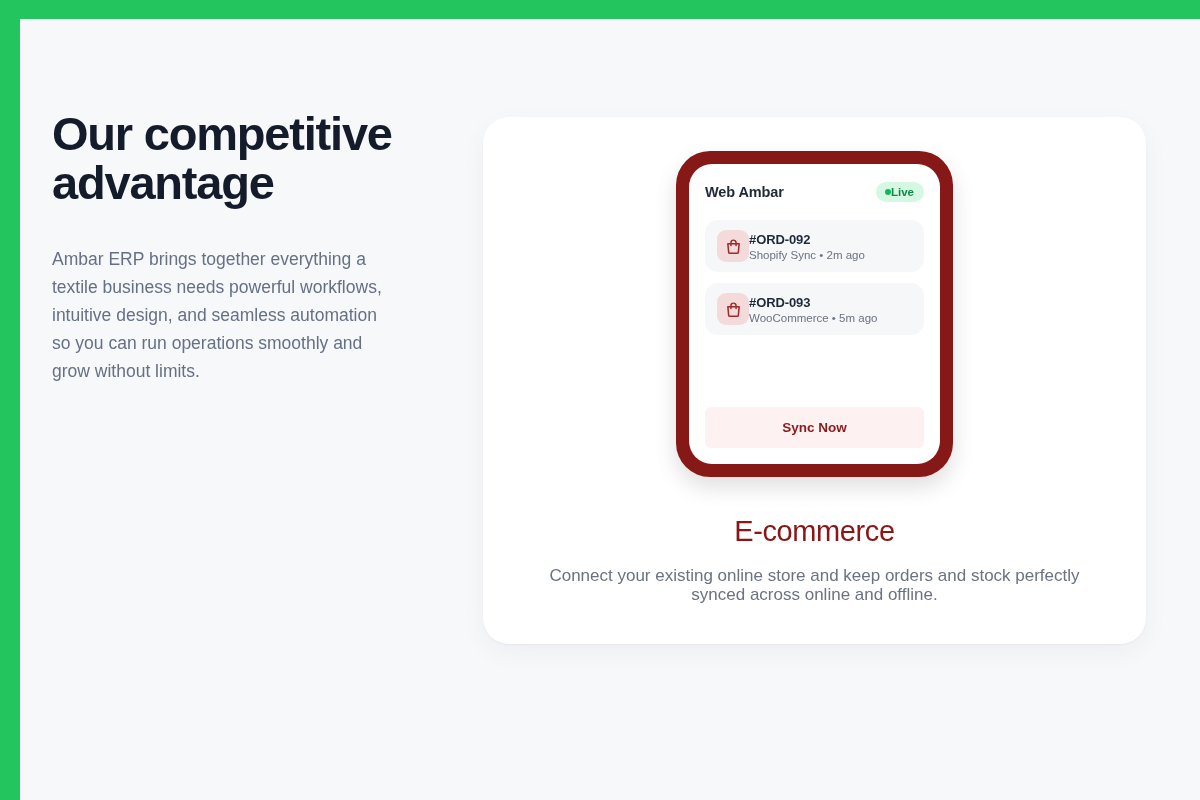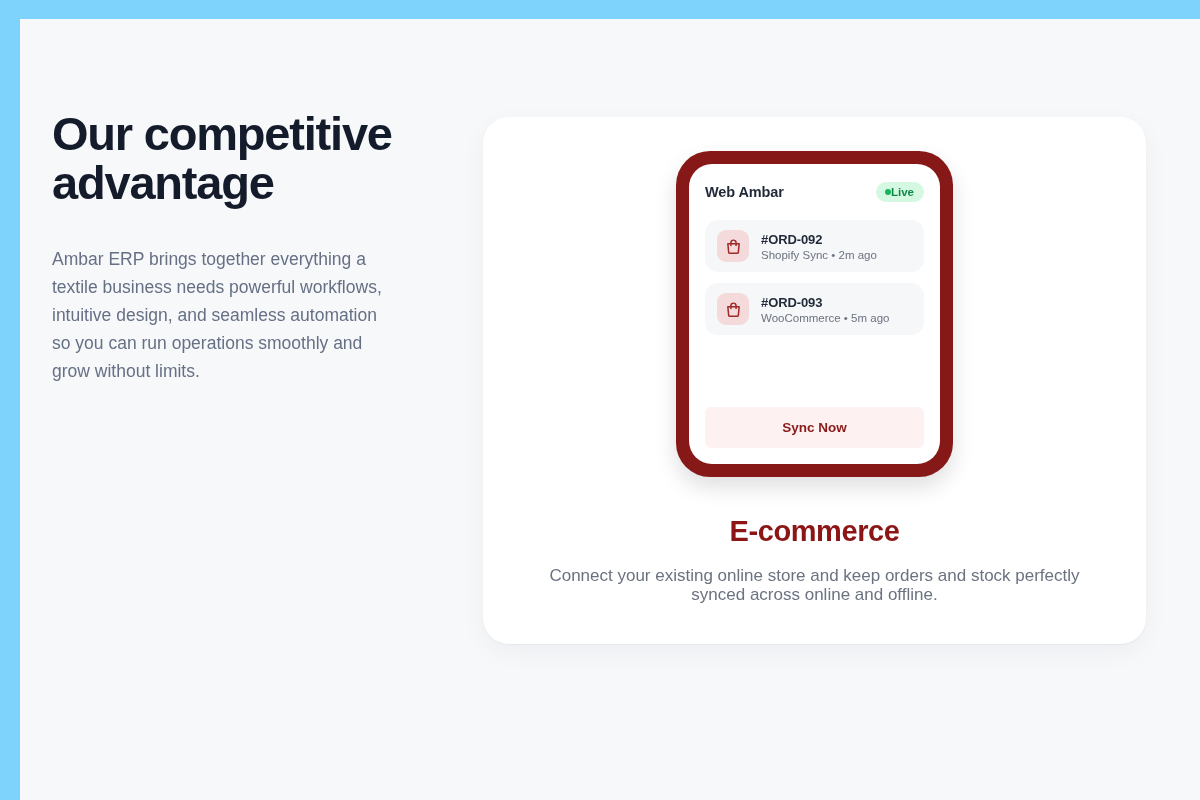--- a/index.html
+++ b/index.html
@@ -9,21 +9,21 @@
     height: 800px;
     overflow: hidden;
     background: #ffffff;
     font-family: "Liberation Sans", sans-serif;
   }
 
   #root {
     position: relative;
     width: 1200px;
     height: 800px;
-    background: #7dd3fc;
+    background: #22c55e;
   }
 
   
   .page-canvas {
     position: absolute;
     left: 20px;
     top: 19px;
     width: 1180px;
     height: 781px;
     background: #f7f8fa;
@@ -140,21 +140,21 @@
 
   .order-list {
     display: flex;
     flex-direction: column;
     gap: 11px;
   }
 
   .order-row {
     display: flex;
     align-items: center;
-    gap: 12px;
+    gap: 0;
     background: #f6f7f9;
     border-radius: 13px;
     padding: 10px 12px;
   }
 
   .order-icon {
     width: 32px;
     height: 32px;
     flex: 0 0 32px;
     border-radius: 9px;
@@ -195,21 +195,21 @@
     border-radius: 6px;
     padding: 13px 12px;
     cursor: pointer;
     text-align: center;
   }
 
   
   .card-title {
     margin-top: 38px;
     font-size: 29px;
-    font-weight: 700;
+    font-weight: 400;
     color: #8c1515;
     letter-spacing: -0.4px;
     text-align: center;
   }
 
   .card-desc {
     margin-top: 18px;
     font-size: 17px;
     line-height: 19px;
     color: #6b7280;

